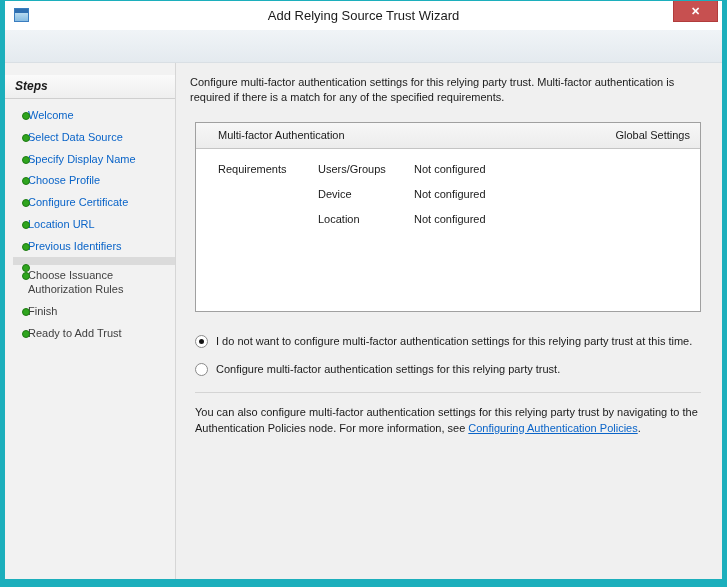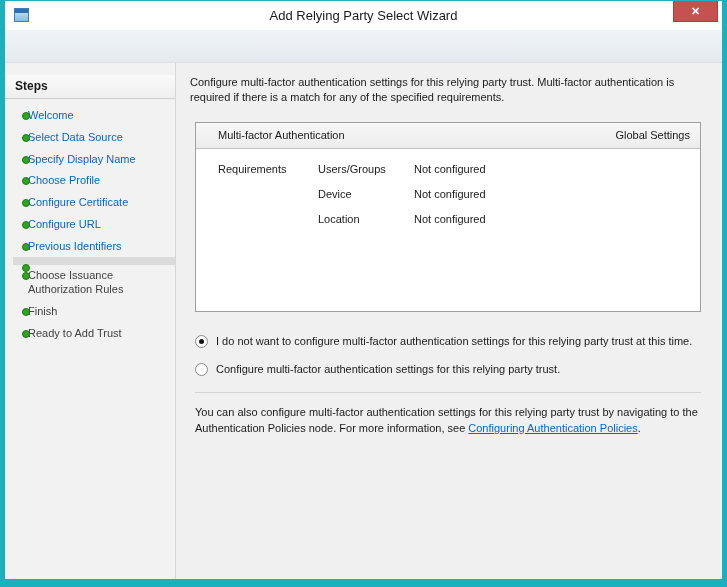--- a/index.html
+++ b/index.html
@@ -16,21 +16,21 @@
   .close-btn { position:absolute; top:0; right:4px; width:45px; height:21px; background:#C75050; border:1px solid #B13C3C; border-top:none; color:#fff; display:flex; align-items:center; justify-content:center; cursor:pointer; }
   .close-btn span { font-size:11px; font-weight:bold; line-height:1; }
 
   
   .header-band { flex:none; height:33px; background:linear-gradient(#F0F4F7,#E4EAEF); border-bottom:1px solid #D9DFE4; }
 
   
   .content { flex:1; display:flex; min-height:0; }
 
   .sidebar { flex:none; width:171px; border-right:1px solid #D6D6D6; padding-top:12px; background:#F2F2F2; }
-  .steps-header { font-size:12px; font-weight:bold; color:#1A1A1A; padding:4px 10px 5px; border-bottom:1px solid #CFCFCF; background:linear-gradient(#FAFAFA,#EFEFEF); }
+  .steps-header { font-size:12px; font-weight:bold; color:#1A1A1A; padding:4px 10px 5px; border-bottom:1px solid #CFCFCF; background:linear-gradient(#FAFAFA,#EFEFEF);font-style:italic; }
   .steps-list { list-style:none; margin-top:6px; }
   .step { position:relative; padding:4px 6px 4px 15px; font-size:11px; line-height:1.25;margin-left:8px; }
   .step .bullet { position:absolute; left:9px; top:7px; width:8px; height:8px; border-radius:50%; background:#2FA51E; border:1px solid #1E7A12; }
   .step.done { cursor:pointer; }
   .step.done .step-label { color:#0A64C8; }
   .step.current { background:#DBDBDB; }
   .step.current .step-label { color:#1A1A1A; }
   .step.upcoming .step-label { color:#3F3F3F; }
 
   .main { flex:1; padding:12px 14px 0 14px; font-size:11px; color:#1A1A1A; display:flex; flex-direction:column; }
@@ -63,21 +63,21 @@
 </head>
 <body>
 
 <div class="window">
   <div class="frame">
 
     <div class="titlebar">
       <span class="win-icon">
           <span class="bar"></span>
         </span>
-      <span class="title">Add Relying Party Select Wizard</span>
+      <span class="title">Add Relying Source Trust Wizard</span>
       <div class="close-btn">
         <span>✕</span>
       </div>
     </div>
 
     <div class="header-band"></div>
 
     <div class="content">
 
       <div class="sidebar">
@@ -98,21 +98,21 @@
           <li class="step done">
             <span class="bullet"></span>
             <span class="step-label">Choose Profile</span>
           </li>
           <li class="step done">
             <span class="bullet"></span>
             <span class="step-label">Configure Certificate</span>
           </li>
           <li class="step done">
             <span class="bullet"></span>
-            <span class="step-label">Configure URL</span>
+            <span class="step-label">Location URL</span>
           </li>
           <li class="step done">
             <span class="bullet"></span>
             <span class="step-label">Previous Identifiers</span>
           </li>
           <li class="step current">
             <span class="bullet"></span>
           </li>
           <li class="step upcoming">
             <span class="bullet"></span>

